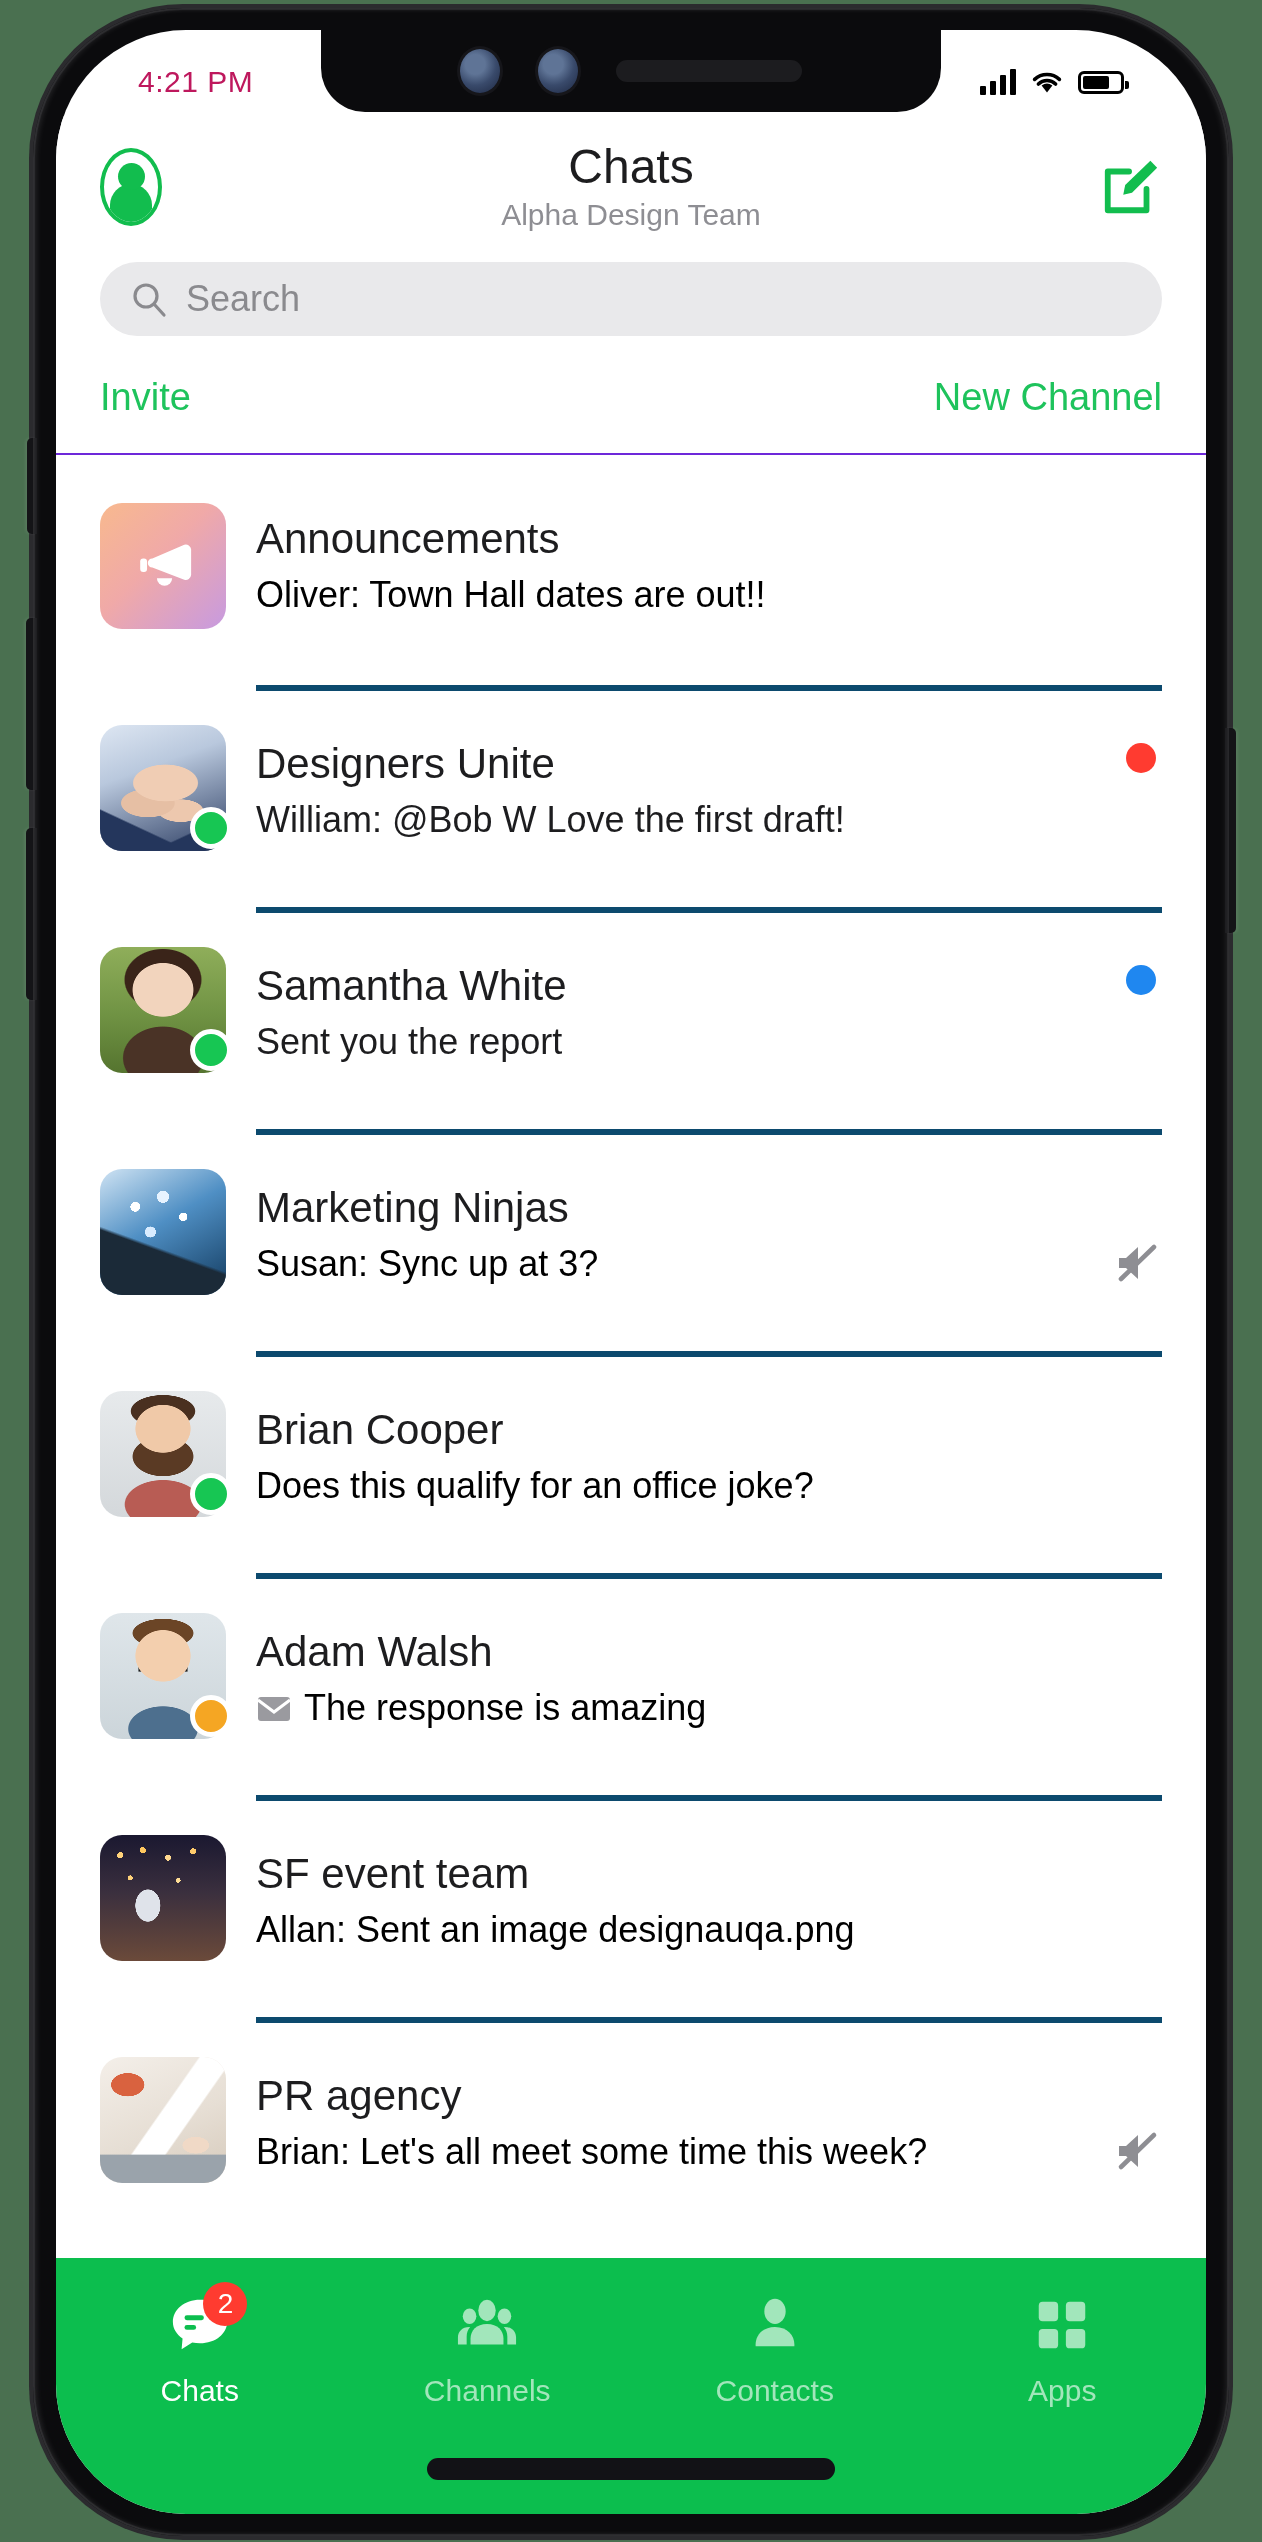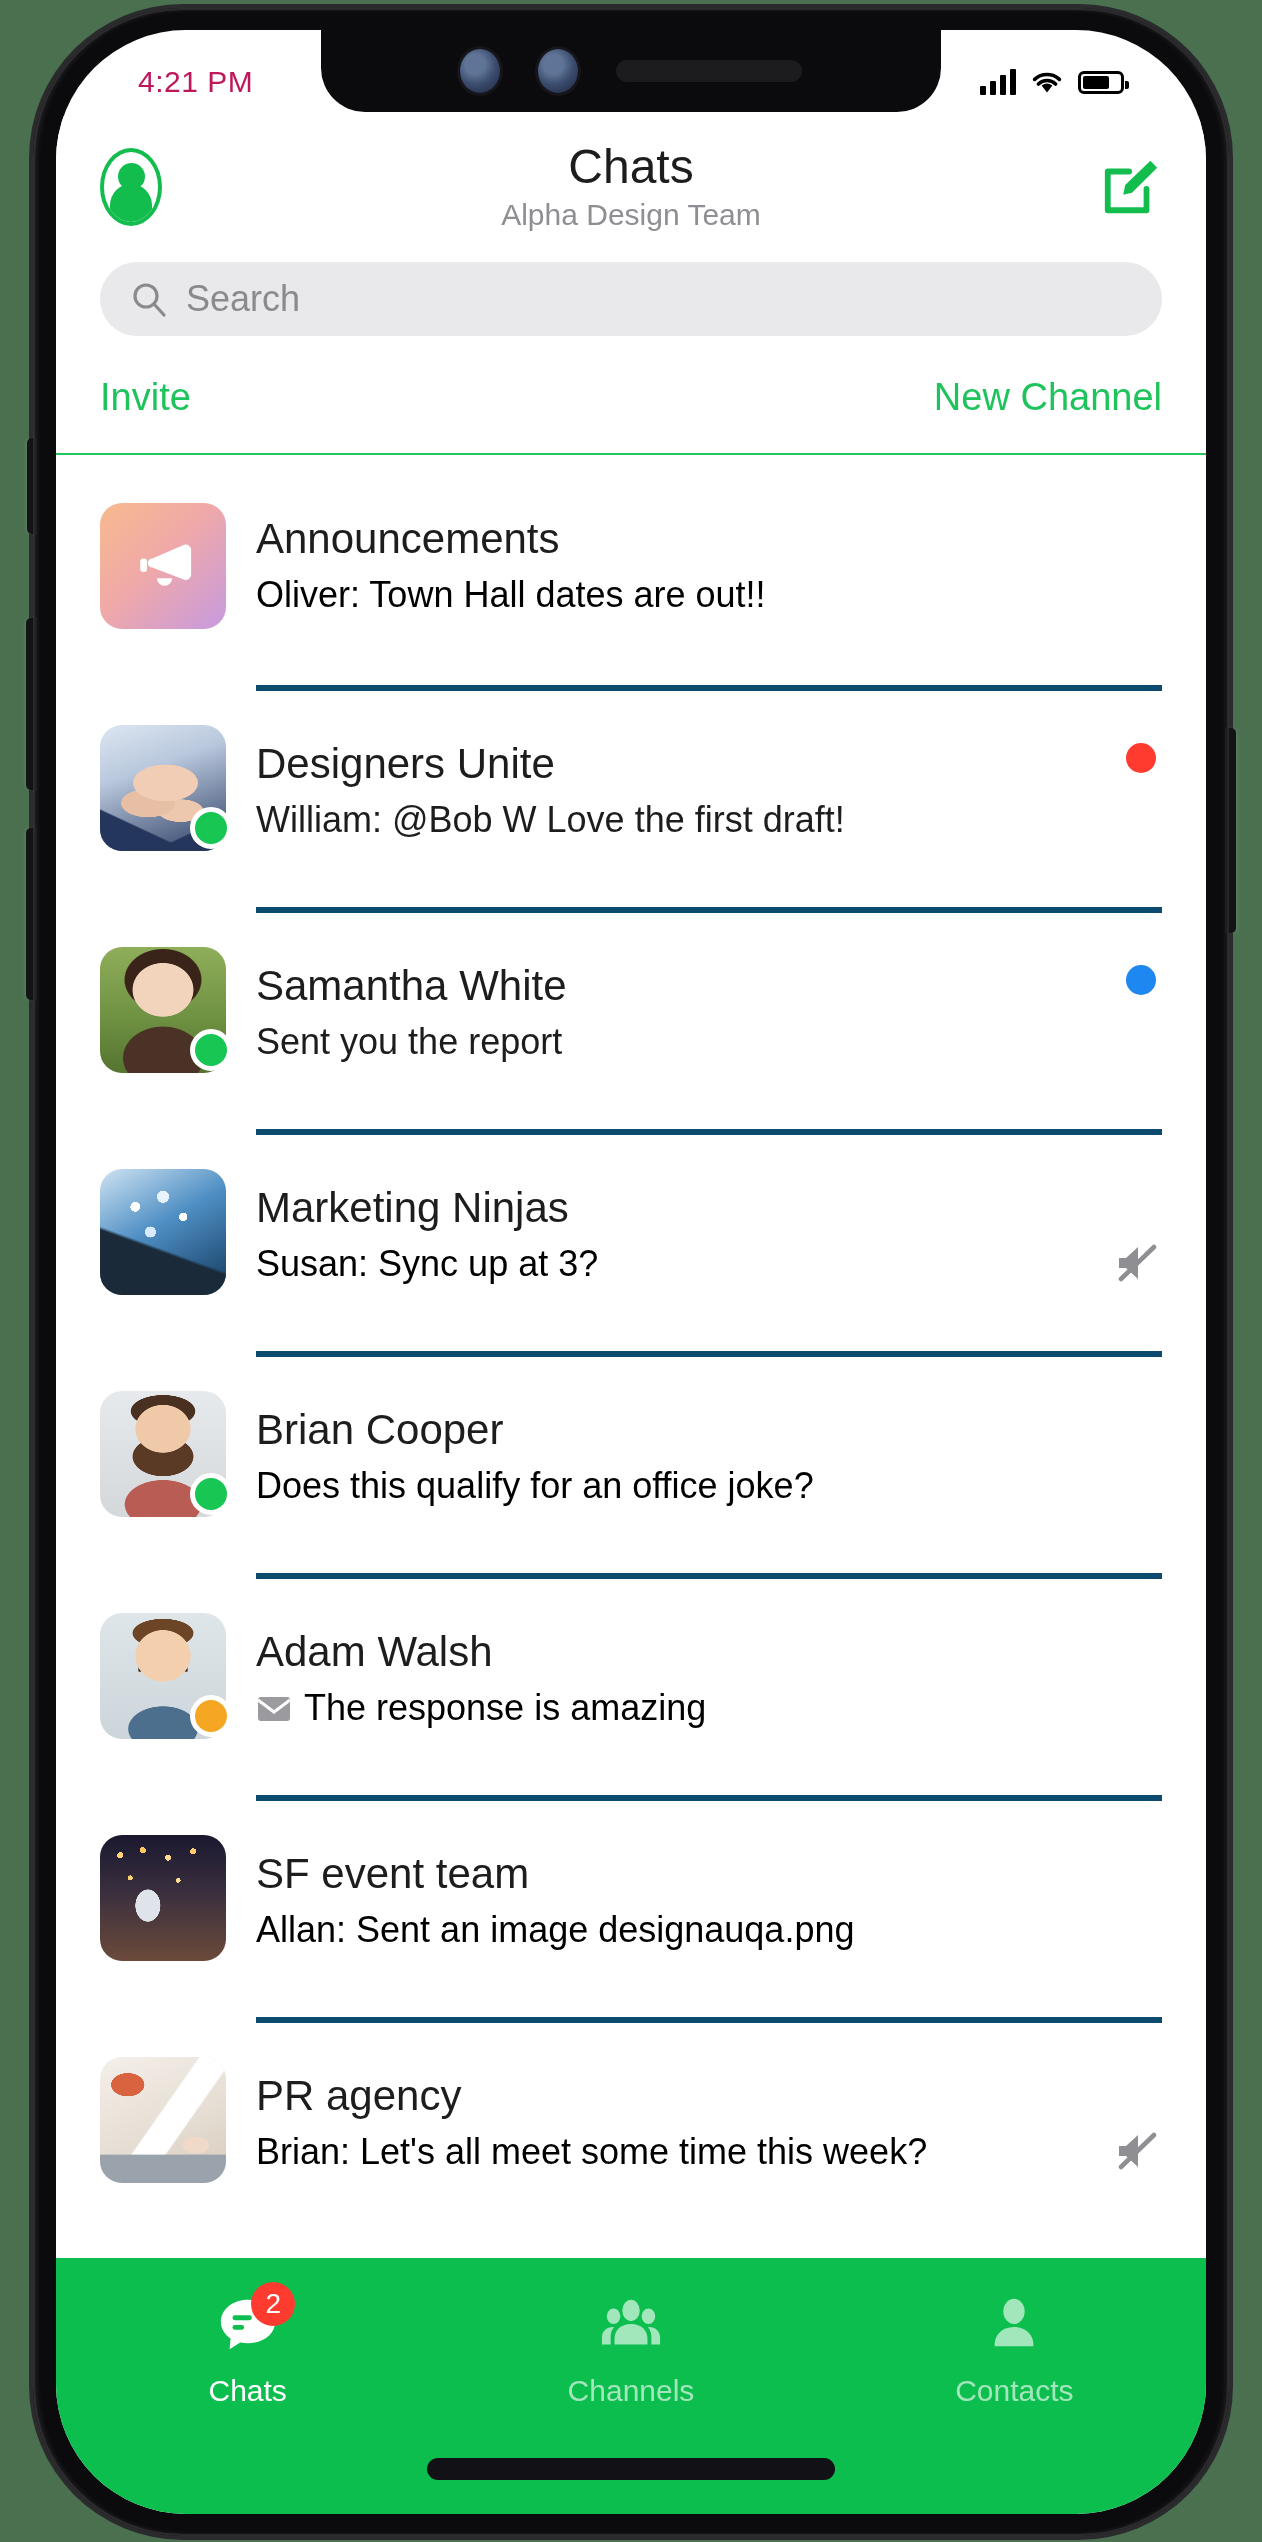--- a/index.html
+++ b/index.html
@@ -99,21 +99,21 @@
   #search-bar {
     height: 74px; background: #e9e9eb; border-radius: 39px;
     display: flex; align-items: center; padding: 0 30px; gap: 18px;
   }
   #search-placeholder { font-size: 36px; color: #8a8a8e; }
 
   
   #action-row {
     display: flex; justify-content: space-between; align-items: flex-start;
     padding: 40px 44px 34px 44px;
-    border-bottom: 2px solid #22c55e;
+    border-bottom: 2px solid #6d28d9;
   }
   .action-link { font-size: 38px; color: #1ec35c; }
 
   
   #chat-list { overflow: hidden; }
   .chat-row { display: flex; align-items: center; padding: 0 44px; height: 222px; }
   .chat-row + .chat-row .chat-body { border-top: 6px solid #0c4a6e; }
   .avatar-wrap { position: relative; width: 126px; height: 126px; flex: none; margin-right: 30px; }
   .avatar { width: 126px; height: 126px; border-radius: 22px; overflow: hidden; position: relative; }
   .status-dot {
@@ -401,17 +401,26 @@
             </svg></div>
           <div class="tab-label">Channels</div>
         </div>
         <div class="tab">
           <div style="position: relative;"><svg width="62" height="62" viewBox="0 0 64 64">
               <ellipse cx="32" cy="18" rx="11" ry="13" fill="rgba(255,255,255,.62)"></ellipse>
               <path d="M32 34 c-13 0-20 9-20 18 v2 h40 v-2 c0-9-7-18-20-18 Z" fill="rgba(255,255,255,.62)"></path>
             </svg></div>
           <div class="tab-label">Contacts</div>
         </div>
+        <div class="tab">
+          <div style="position: relative;"><svg width="62" height="62" viewBox="0 0 64 64">
+              <rect x="8" y="8" width="20" height="20" rx="4" fill="rgba(255,255,255,.62)"></rect>
+              <rect x="36" y="8" width="20" height="20" rx="4" fill="rgba(255,255,255,.62)"></rect>
+              <rect x="8" y="36" width="20" height="20" rx="4" fill="rgba(255,255,255,.62)"></rect>
+              <rect x="36" y="36" width="20" height="20" rx="4" fill="rgba(255,255,255,.62)"></rect>
+            </svg></div>
+          <div class="tab-label">Apps</div>
+        </div>
       </div>
     <div id="home-indicator"></div>
 
   </div>
 </div>
 
 </body></html>

